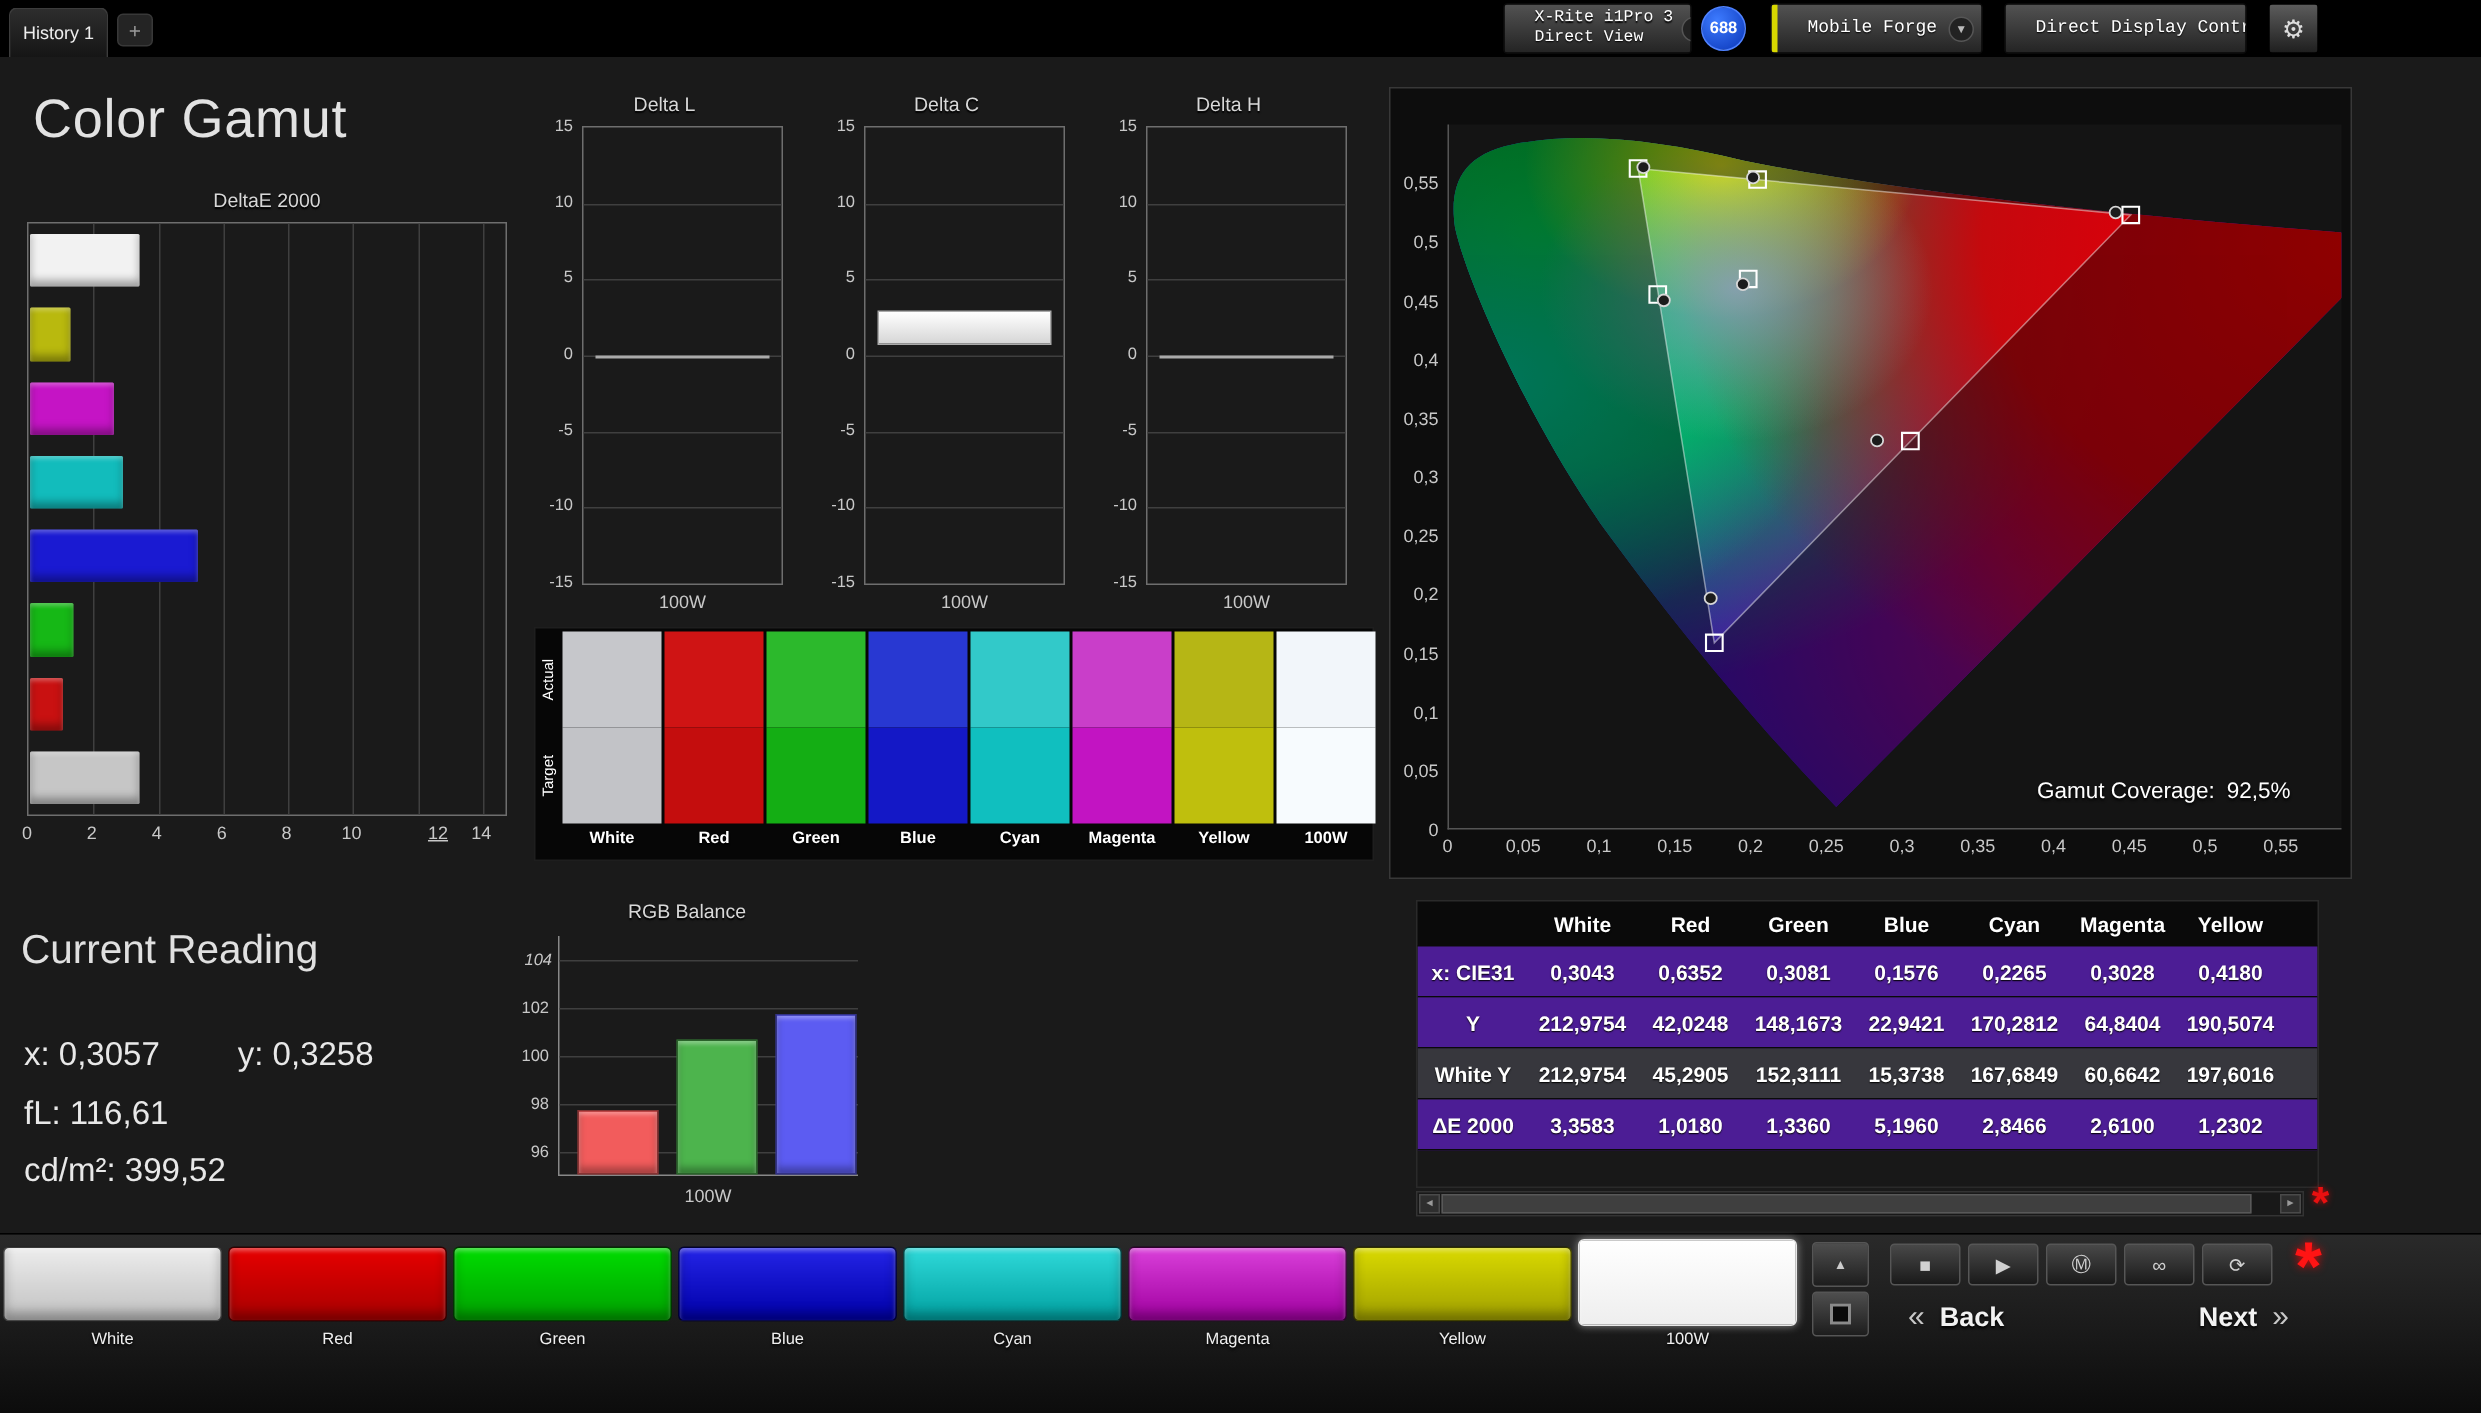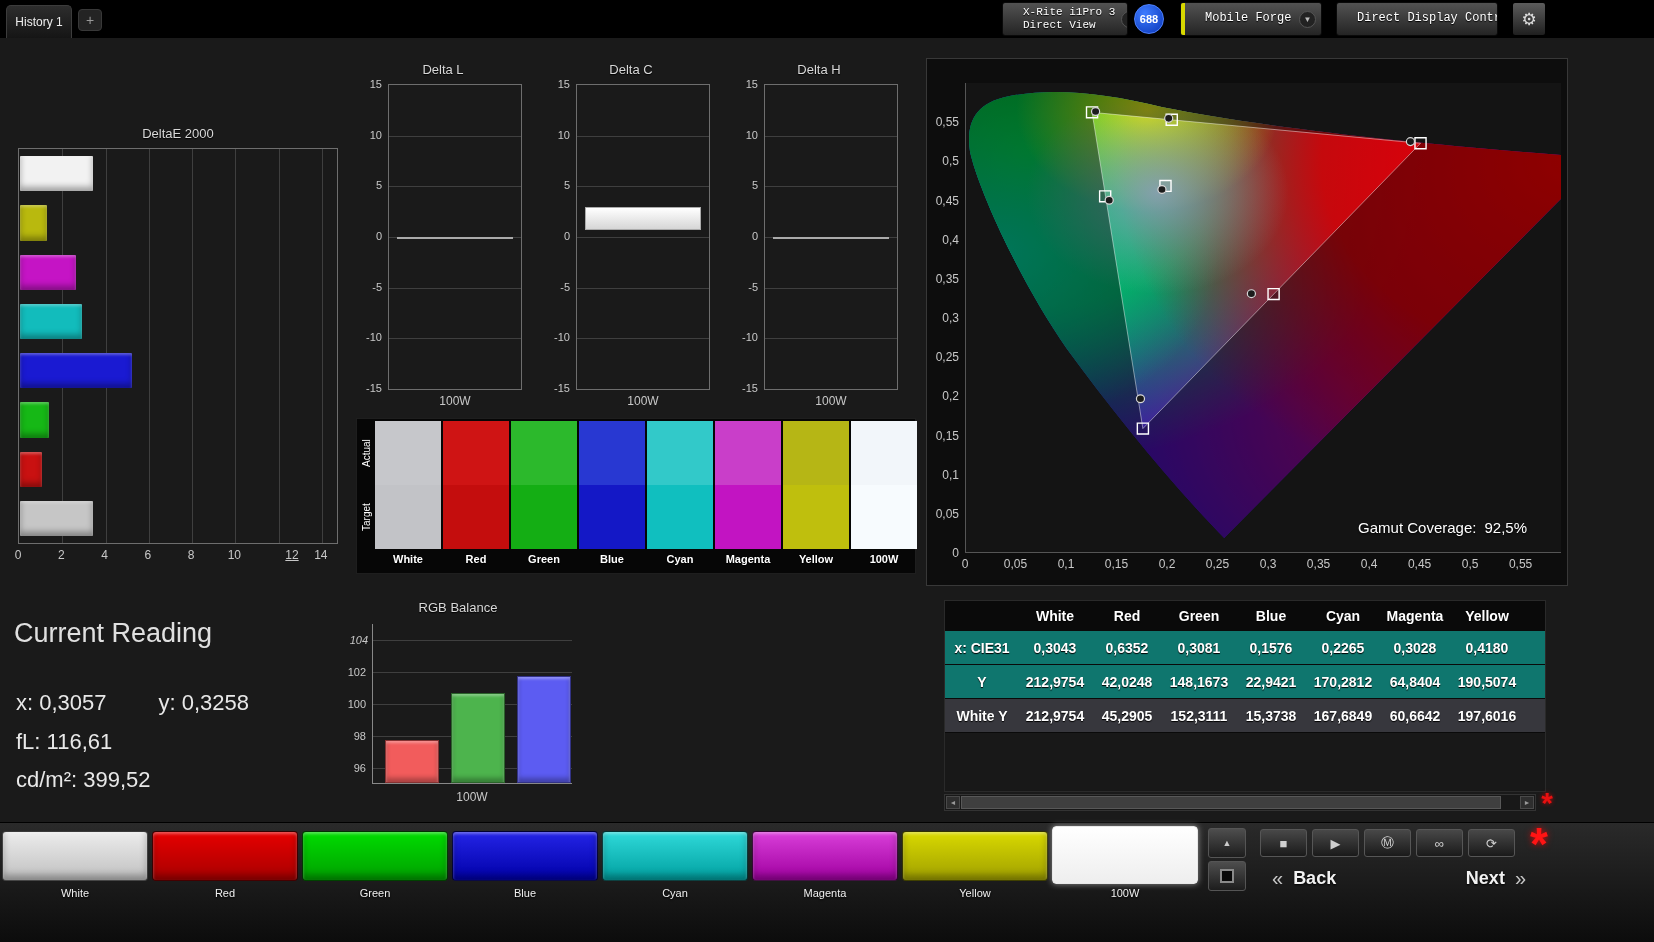--- a/index.html
+++ b/index.html
@@ -97,21 +97,21 @@
       radial-gradient(130px 90px at 22% 6%, rgba(150,235,170,.85), rgba(150,235,170,0) 70%),
       radial-gradient(150px 100px at 96% 8%, rgba(255,215,170,.75), rgba(255,215,170,0) 70%),
       radial-gradient(210px 130px at 85% 96%, rgba(255,160,215,.85), rgba(255,160,215,0) 72%),
       radial-gradient(170px 110px at 45% 102%, rgba(255,190,225,.7), rgba(255,190,225,0) 70%),
       linear-gradient(90deg,#d9f3ec,#fbeef3);}
   .c31-target{position:absolute;width:12px;height:12px;border:2px solid #1a1a1a;transform:translate(-50%,-50%);}
   .c31-dot{position:absolute;width:8px;height:8px;border-radius:50%;background:#98a0a6;border:1px solid #5a5a5a;transform:translate(-50%,-50%);}
 
   
   .rtable{position:absolute;left:944px;top:600px;width:602px;height:192px;overflow:hidden;background:#181818;border:1px solid #2a2a2a;}
-  .trow{display:flex;height:34px;border-bottom:1px solid #0a0a0a;background:#0f766e;}
+  .trow{display:flex;height:34px;border-bottom:1px solid #0a0a0a;background:#4c1d95;}
   .trow.thead{height:30px;background:#0a0a0a;}
   .trow.alt{background:#37373d;}
   .tcell{width:72px;flex:none;display:flex;align-items:center;justify-content:center;font-size:14px;font-weight:700;color:#fff;
        white-space:nowrap;overflow:hidden;text-shadow:0 1px 1px #000;}
   .tcell.tlabel{width:74px;}
   .sbar{position:absolute;left:944px;top:794px;width:592px;height:17px;background:#181818;border:1px solid #333;}
   .sb-btn{position:absolute;top:1px;width:14px;height:13px;background:#2e2e2e;border:1px solid #4a4a4a;color:#999;
        font-size:7px;display:flex;align-items:center;justify-content:center;cursor:pointer;}
   .sb-left{left:1px;} .sb-right{right:1px;}
   .sb-thumb{position:absolute;left:16px;top:1px;width:540px;height:13px;background:#3f3f3f;border:1px solid #585858;cursor:pointer;}
@@ -171,20 +171,21 @@
       <div class="accent" style="background: rgb(196, 212, 0);"></div>
       <div class="sel-text">Direct Display Control</div>
       <div class="chev">▼</div>
     </div>
 
     <div class="gearbtn">
       <span>⚙</span>
     </div>
   </div>
 
+  <div class="page-title">Color Gamut</div>
 
   <div class="deltae-panel">
     <div class="chart-title">DeltaE 2000</div>
     <div class="de-plot">
         <div class="vgrid" style="left: 43.2653px;"></div>
         <div class="vgrid" style="left: 86.5306px;"></div>
         <div class="vgrid" style="left: 129.796px;"></div>
         <div class="vgrid" style="left: 173.061px;"></div>
         <div class="vgrid" style="left: 216.327px;"></div>
         <div class="vgrid" style="left: 259.592px;"></div>
@@ -488,20 +489,31 @@
         <div class="tcell tlabel">White Y</div>
         <div class="tcell">212,9754</div>
         <div class="tcell">45,2905</div>
         <div class="tcell">152,3111</div>
         <div class="tcell">15,3738</div>
         <div class="tcell">167,6849</div>
         <div class="tcell">60,6642</div>
         <div class="tcell">197,6016</div>
         <div class="tcell">39</div>
       </div>
+      <div class="trow">
+        <div class="tcell tlabel">ΔE 2000</div>
+        <div class="tcell">3,3583</div>
+        <div class="tcell">1,0180</div>
+        <div class="tcell">1,3360</div>
+        <div class="tcell">5,1960</div>
+        <div class="tcell">2,8466</div>
+        <div class="tcell">2,6100</div>
+        <div class="tcell">1,2302</div>
+        <div class="tcell"></div>
+      </div>
     </div>
   <div class="sbar">
     <div class="sb-btn sb-left">◄</div>
     <div class="sb-thumb"></div>
     <div class="sb-btn sb-right">►</div>
   </div>
   <div class="tbl-alert">*</div>
 
   <div class="bottombar">
     <div>

